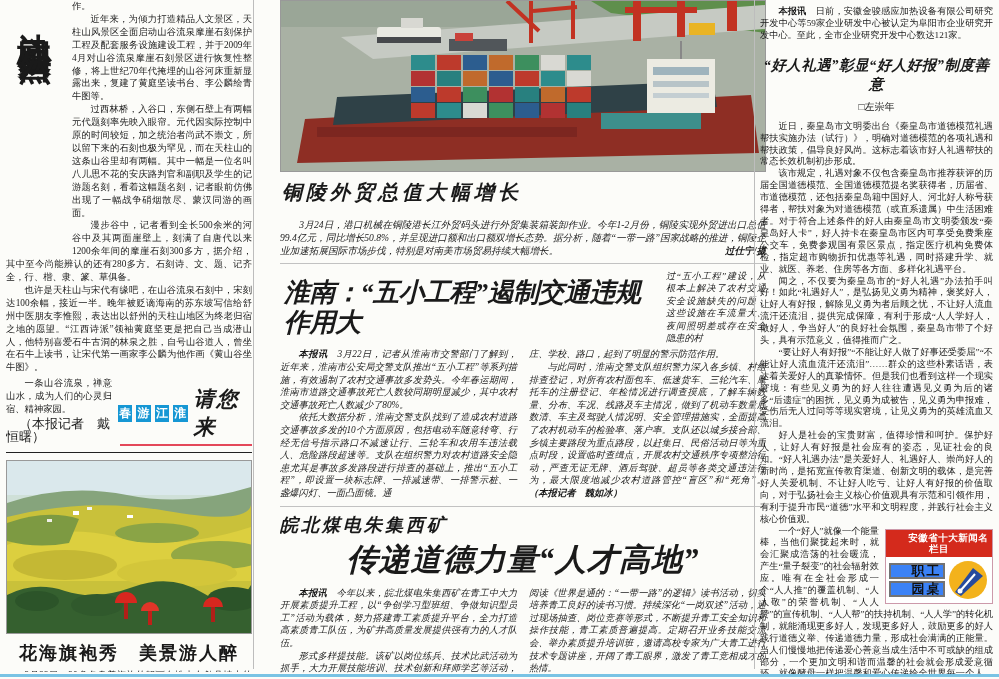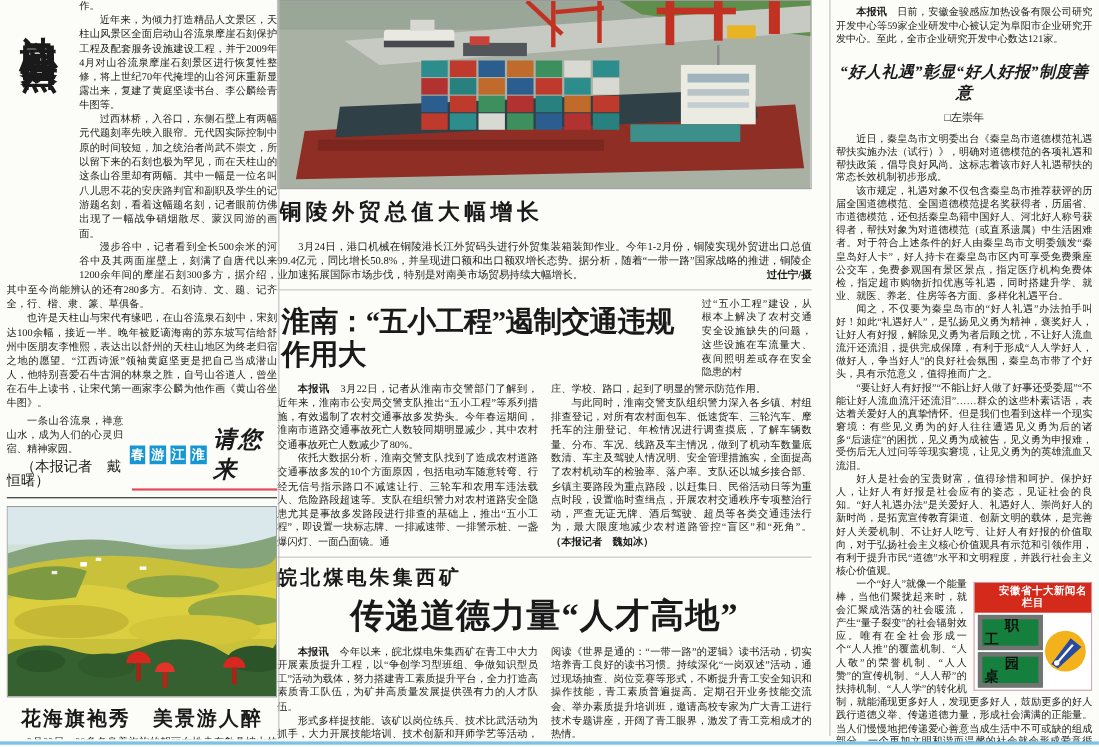--- a/index.html
+++ b/index.html
@@ -2,21 +2,21 @@
 <html><head>
 <meta charset="utf-8">
 <style>
   html,body{margin:0;padding:0;background:#e8e8e8;}
   .page{position:relative;width:999px;height:679px;background:#fcfcf9;overflow:hidden;
         font-family:"Liberation Serif","DejaVu Serif",serif;color:#1a1a1a;}
   .vrule{position:absolute;top:0;bottom:10px;width:1px;background:#bdbdbd;}
   .bottom-rule{position:absolute;left:0;right:0;bottom:2px;height:3px;background:#79c3e4;}
   .col{position:absolute;top:0;overflow:hidden;}
   #col-left{left:6px;width:246px;height:672px;}
-  #col-mid{left:252px;width:486px;height:676px;}
+  #col-mid{left:280px;width:486px;height:676px;font-style:italic;}
   #col-right{left:760px;width:233px;height:676px;}
   p{margin:0;text-align:justify;text-indent:2em;}
   p.noindent{text-indent:0;}
   .boldlead{font-weight:bold;}
   .byline{font-weight:bold;white-space:nowrap;}
   .credit{float:right;font-weight:bold;}
   
   .lead{font-size:9.3px;line-height:12.9px;}
   .lead-vtitle{float:left;width:56px;height:238px;margin:6px 10px 4px 0;
     writing-mode:vertical-rl;text-orientation:upright;font-size:34px;line-height:56px;
@@ -51,22 +51,22 @@
     font-style:italic;margin:14px 0 6px 0;}
   .haoren-byline{font-size:10px;text-align:center;margin-bottom:7px;}
   .haoren{font-size:9.2px;line-height:11.9px;}
   
   .colbox{float:right;width:106px;margin:3px 0 2px 6px;border:1px solid #c9a;background:#fff;
     font-family:"Liberation Sans","DejaVu Sans",sans-serif;}
   .colbox-banner{background:#d42a1c;color:#fff;font-size:9.5px;font-weight:bold;
     text-align:center;padding:2px 0;letter-spacing:0.5px;}
   .colbox-mid{display:flex;align-items:center;justify-content:space-between;padding:2px 3px;}
   .colbox-names{display:flex;flex-direction:column;gap:2px;}
-  .colbox-name{border:4px solid #737373;color:#111;font-weight:bold;font-size:13px;
-    padding:0 2px;letter-spacing:2px;background:#15803d;}
+  .colbox-name{border:2px solid #737373;color:#111;font-weight:bold;font-size:13px;
+    padding:0 2px;letter-spacing:2px;background:#3b82f6;}
 </style>
 </head>
 <body>
 
 <div class="page">
 
   <div class="col" id="col-left">
     <div class="lead">
       <div class="lead-vtitle">让心灵回归自然</div>
       <p class="noindent">作。</p>

